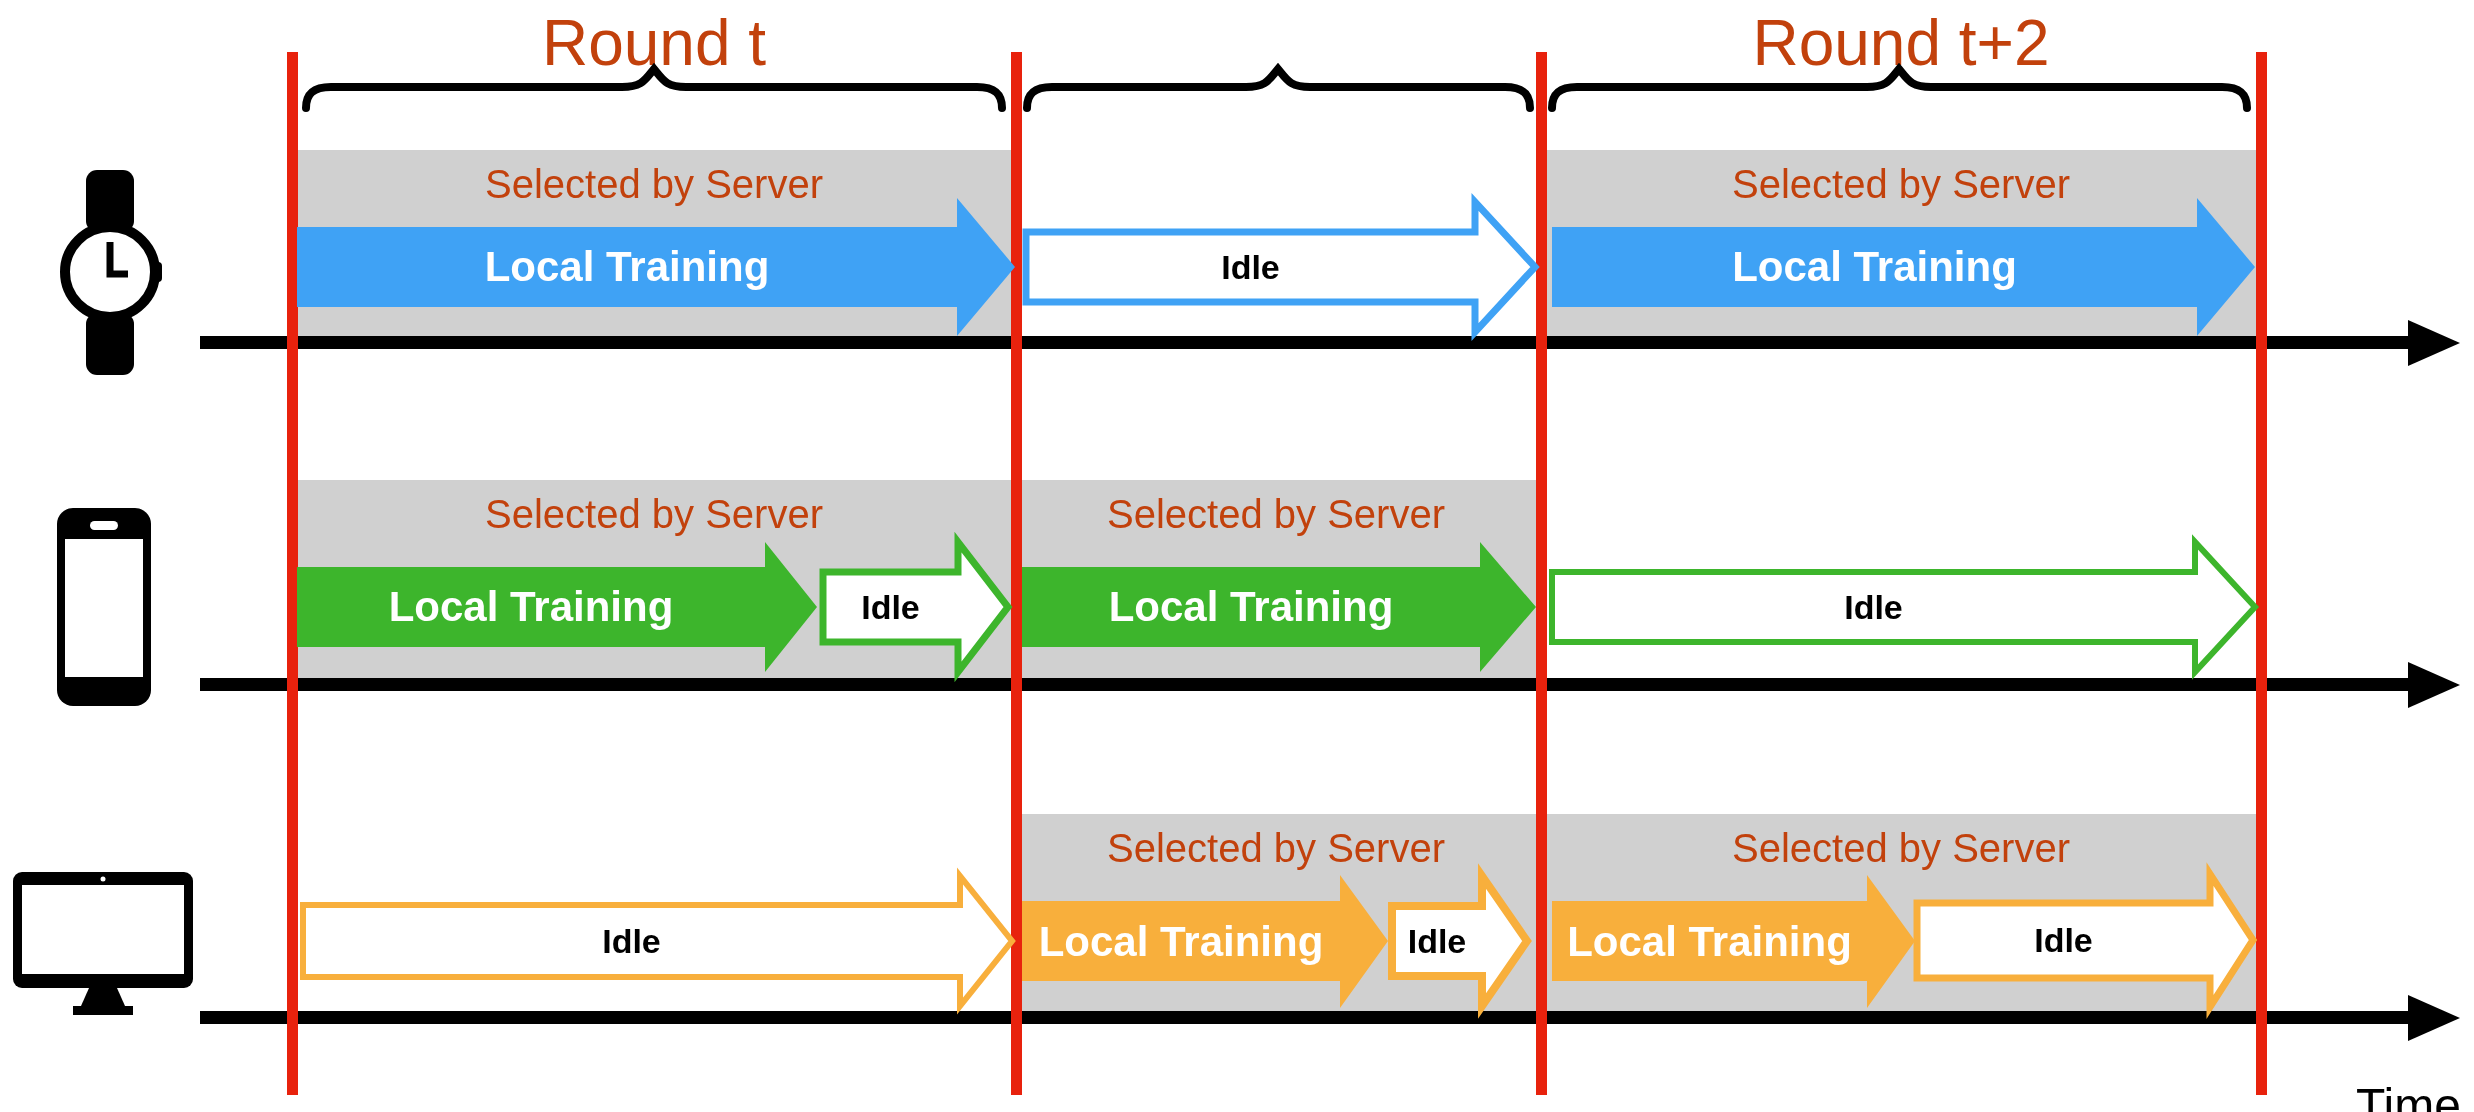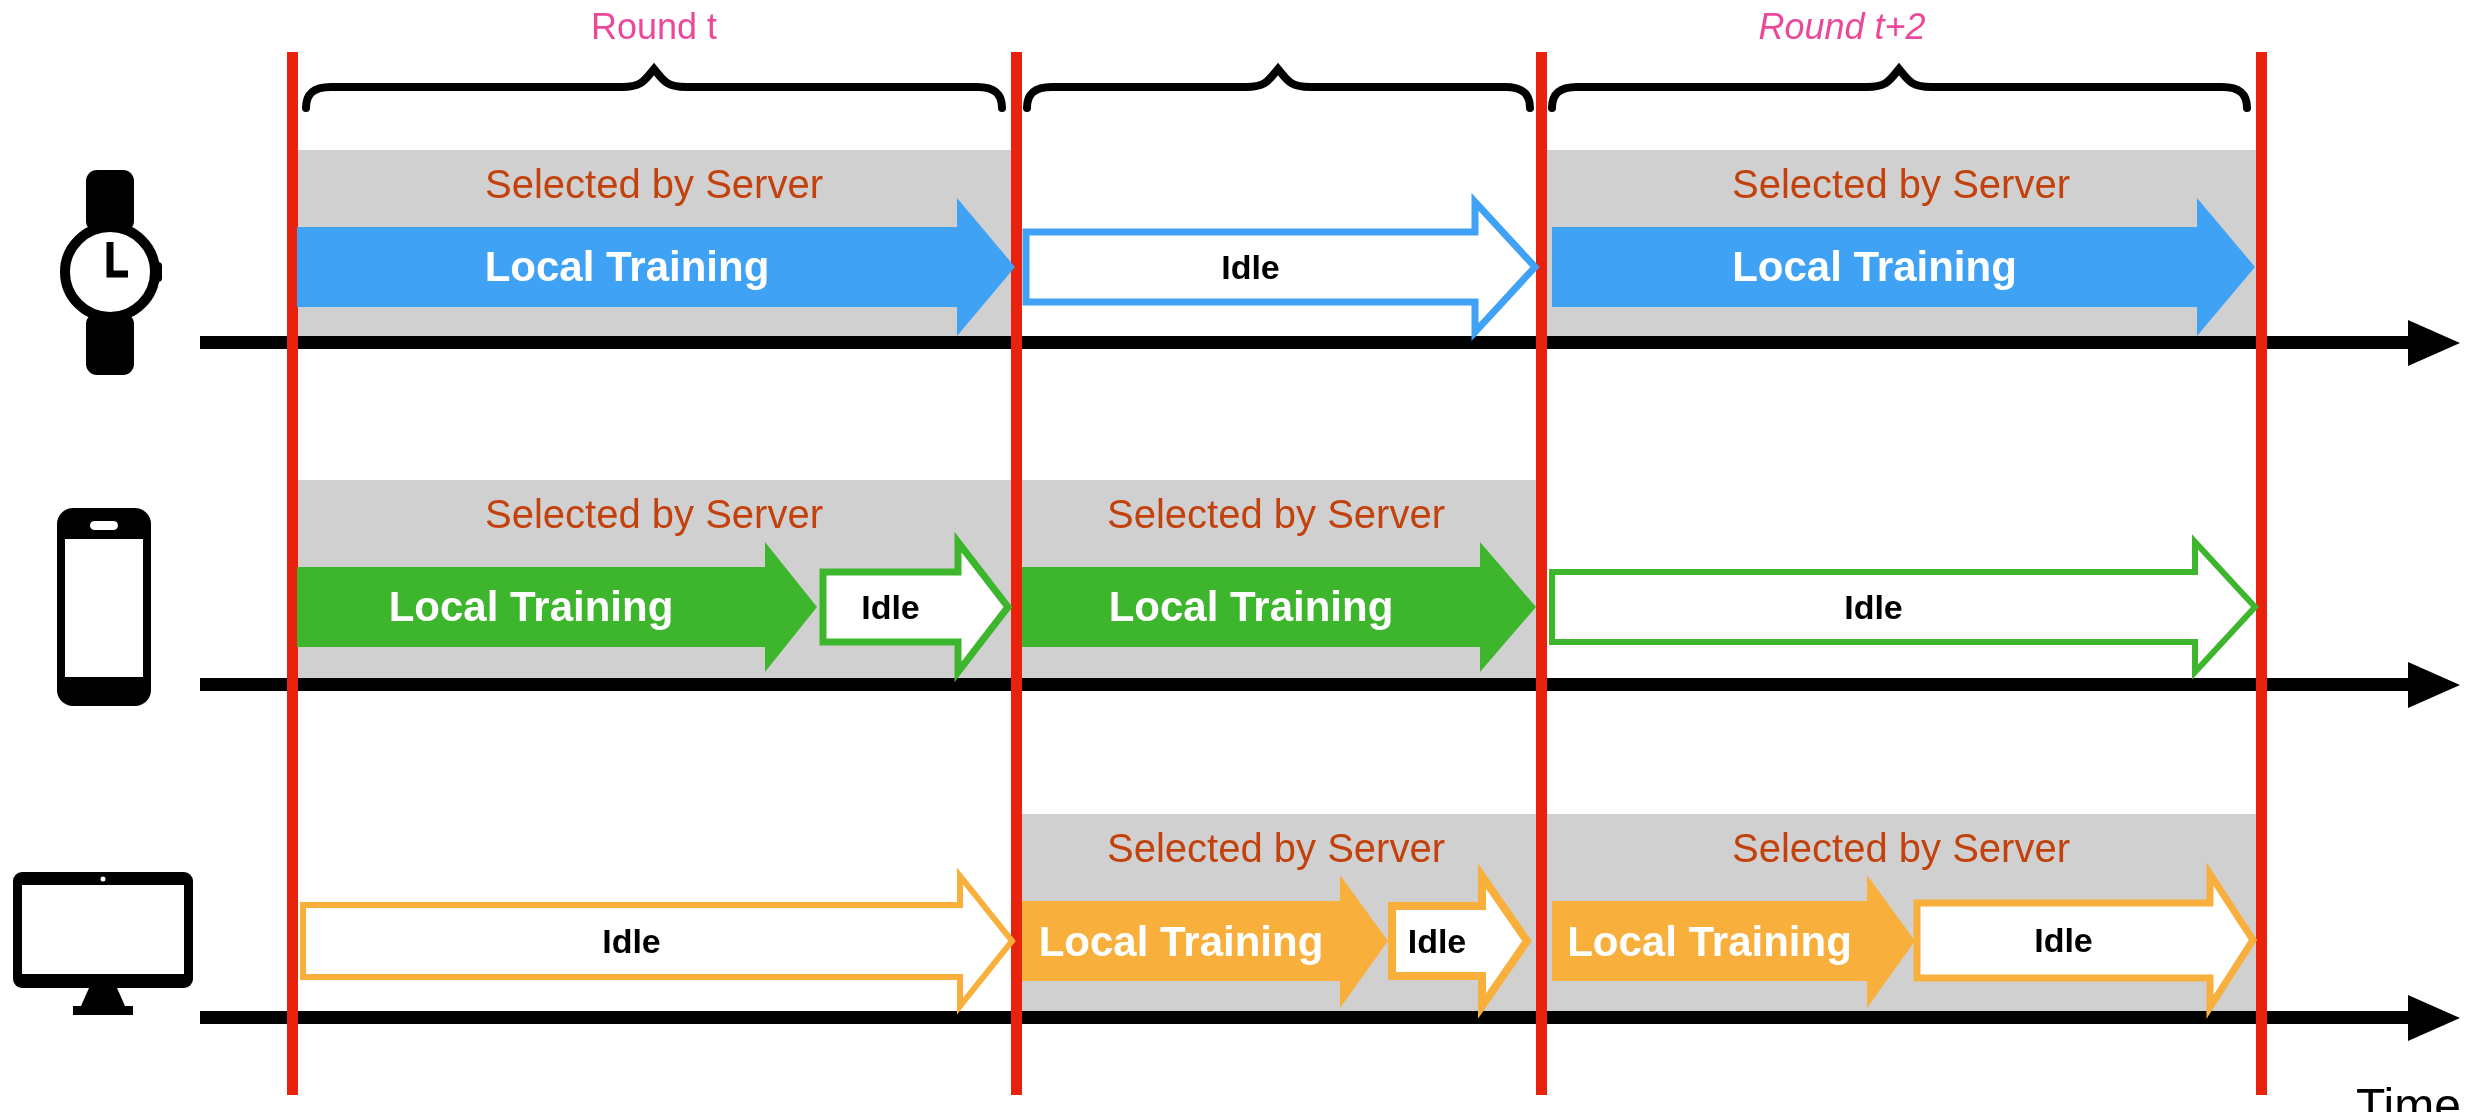--- a/index.html
+++ b/index.html
@@ -1,20 +1,20 @@
 <!DOCTYPE html>
 <html><head>
 <meta charset="utf-8">
 <style>
   html,body{margin:0;padding:0;background:#ffffff;}
   body{font-family:"Liberation Sans","DejaVu Sans",sans-serif;}
   .canvas{position:relative;width:2474px;height:1112px;background:#ffffff;overflow:hidden;}
 
   .round-label{position:absolute;top:6px;transform:translateX(-50%);
-    font-size:36px;font-weight:500;color:#ec4899;white-space:nowrap;}
+    font-size:64px;font-weight:500;color:#c2410c;white-space:nowrap;}
 
   .brace{position:absolute;overflow:visible;}
   .brace path{fill:none;stroke:#000;stroke-width:8;stroke-linecap:round;}
 
   .vline{position:absolute;width:11px;top:52px;height:1043px;background:#E8220D;}
 
   .band{position:absolute;background:#D0D0D0;}
   .band-label{position:absolute;transform:translateX(-50%);font-size:40px;
     color:#c2410c;white-space:nowrap;}
 
@@ -30,21 +30,21 @@
 
   .icon{position:absolute;}
   .time-label{position:absolute;font-size:48px;color:#000;}
 </style>
 </head>
 <body>
 
 <div class="canvas">
 
   <div class="round-label" style="left:654px;">Round t</div>
-  <div class="round-label" style="left:1842px;font-style:italic;">Round t+2</div>
+  <div class="round-label" style="left:1901px;">Round t+2</div>
 
   <svg class="brace" style="left:303px;top:66px;" width="702" height="46">
     <path d="M 3,42 C 3,28 10,21 28,21 L 319,21 C 339,21 342,14 351,3 C 360,14 363,21 383,21 L 674,21 C 692,21 699,28 699,42"></path>
   </svg>
   <svg class="brace" style="left:1024px;top:66px;" width="509" height="46">
     <path d="M 3,42 C 3,28 10,21 28,21 L 222,21 C 242,21 245,14 254,3 C 263,14 266,21 286,21 L 481,21 C 499,21 506,28 506,42"></path>
   </svg>
   <svg class="brace" style="left:1549px;top:66px;" width="701" height="46">
     <path d="M 3,42 C 3,28 10,21 28,21 L 318,21 C 338,21 341,14 350,3 C 359,14 362,21 382,21 L 673,21 C 691,21 698,28 698,42"></path>
   </svg>

